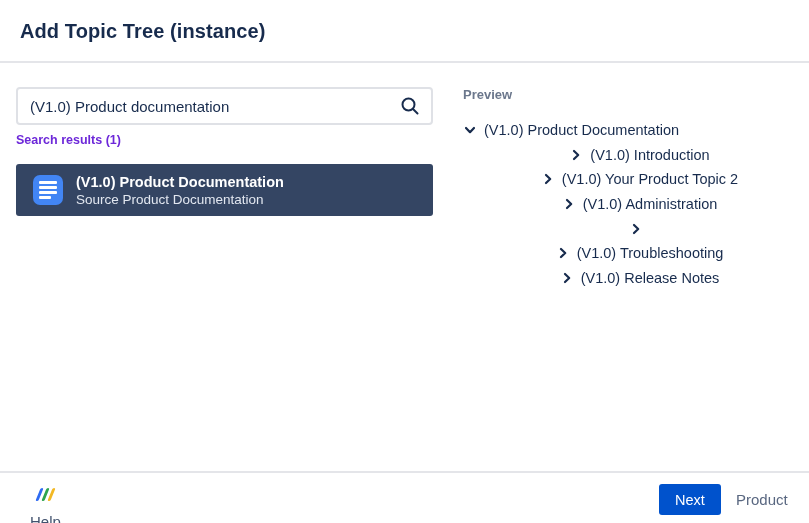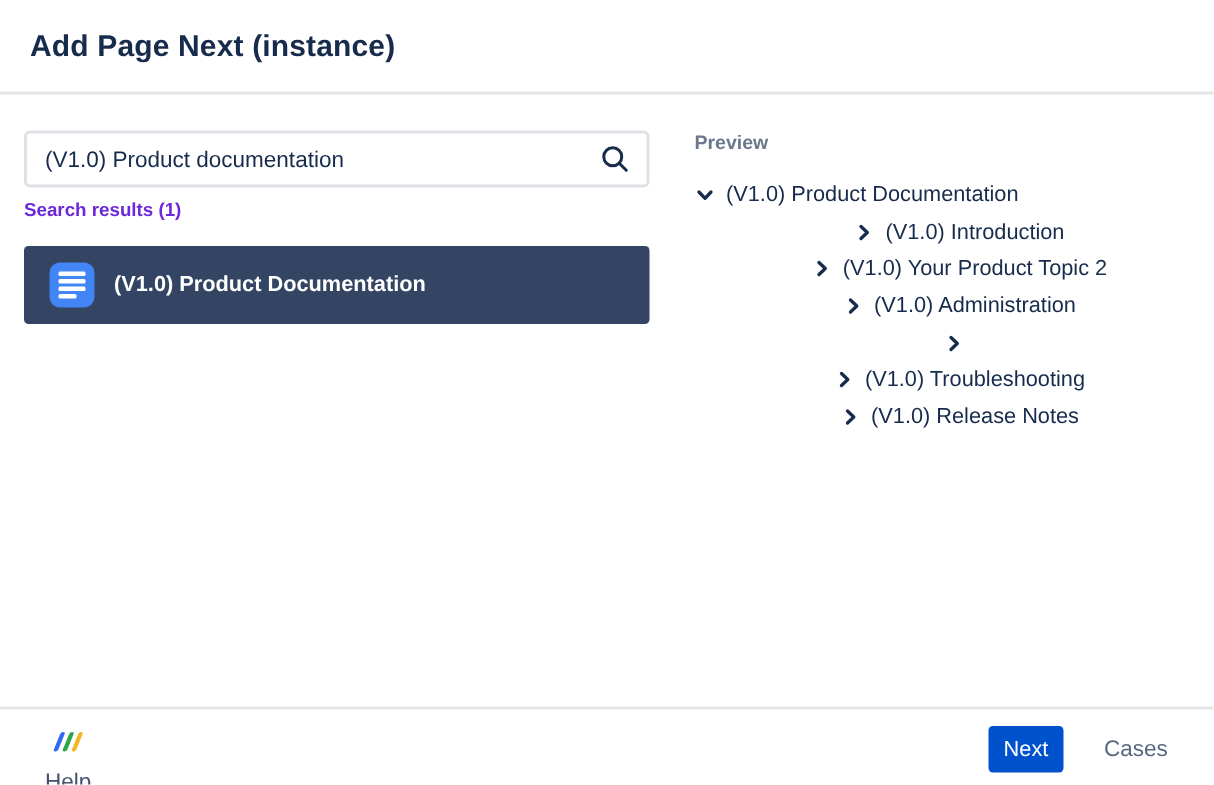--- a/index.html
+++ b/index.html
@@ -81,37 +81,37 @@
     cursor: pointer;
     flex-direction: column;
   }
   .k15t-logo { width: 20px; height: 18px; position: relative; }
   .k15t-logo i { position: absolute; width: 3.2px; height: 13px; border-radius: 2px; transform: skewX(-22deg); top: 2px; }
   .k15t-logo i:nth-child(1) { left: 3px; }
   .k15t-logo i:nth-child(2) { left: 9px; }
   .k15t-logo i:nth-child(3) { left: 15px; }
   .help-label { font-size: 15px; color: #42526E; }
   .next-button {
-    position: absolute; left: 659px; top: 11px; width: 50px; height: 31px;
+    position: absolute; left: 659px; top: 11px; width: 62px; height: 31px;
     border: none; border-radius: 3px; color: #fff; font-size: 14.5px;
     font-family: "Liberation Sans", sans-serif; font-weight: 500;
     cursor: pointer; display: flex; align-items: center; justify-content: center;
   }
   .cancel-link {
     position: absolute; left: 736px; top: 18px;
     font-size: 15px; color: #596780; cursor: pointer; background: none; border: none;
     font-family: "Liberation Sans", sans-serif;
   }
 </style>
 </head>
 <body>
 
 <div class="dialog">
 
-  <div class="dialog-title">Add Page Next (instance)</div>
+  <div class="dialog-title">Add Topic Tree (instance)</div>
   <div class="divider top"></div>
 
   <div class="search-box">
     <input class="search-input" type="text" value="(V1.0) Product documentation" style="">
     <span class="search-icon">
       <svg width="22" height="22" viewBox="0 0 22 22">
         <circle cx="9.5" cy="9.5" r="6" fill="none" stroke="#172B4D" stroke-width="2"></circle>
         <line x1="14" y1="14" x2="18.5" y2="18.5" stroke="#172B4D" stroke-width="2" stroke-linecap="round"></line>
       </svg>
     </span>
@@ -121,20 +121,21 @@
 
   <div class="result-card" style="background: rgb(52, 69, 99);">
     <span class="doc-icon" style="background: rgb(66, 133, 244);">
       <i></i>
         <i></i>
         <i></i>
         <i></i>
     </span>
     <span class="result-texts">
       <span class="result-title">(V1.0) Product Documentation</span>
+      <span class="result-subtitle">Source Product Documentation</span>
     </span>
   </div>
 
   <div class="preview-label">Preview</div>
   <div class="preview-tree">
       <div class="tree-row">
         <span class="chev down">
           <svg width="12" height="12" viewBox="0 0 12 12">
             <path d="M4 2 L8.2 6 L4 10" fill="none" stroke="#172B4D" stroke-width="2.2" stroke-linecap="round" stroke-linejoin="round"></path>
           </svg>
@@ -194,16 +195,16 @@
   <div class="footer">
     <div class="help-group">
       <span class="k15t-logo">
         <i style="background: rgb(47, 107, 242);"></i>
           <i style="background: rgb(45, 164, 78);"></i>
           <i style="background: rgb(242, 184, 36);"></i>
       </span>
       <span class="help-label">Help</span>
     </div>
     <button class="next-button" style="background: rgb(0, 82, 204);">Next</button>
-    <button class="cancel-link">Cases</button>
+    <button class="cancel-link">Product</button>
   </div>
 
 </div>
 
 </body></html>

